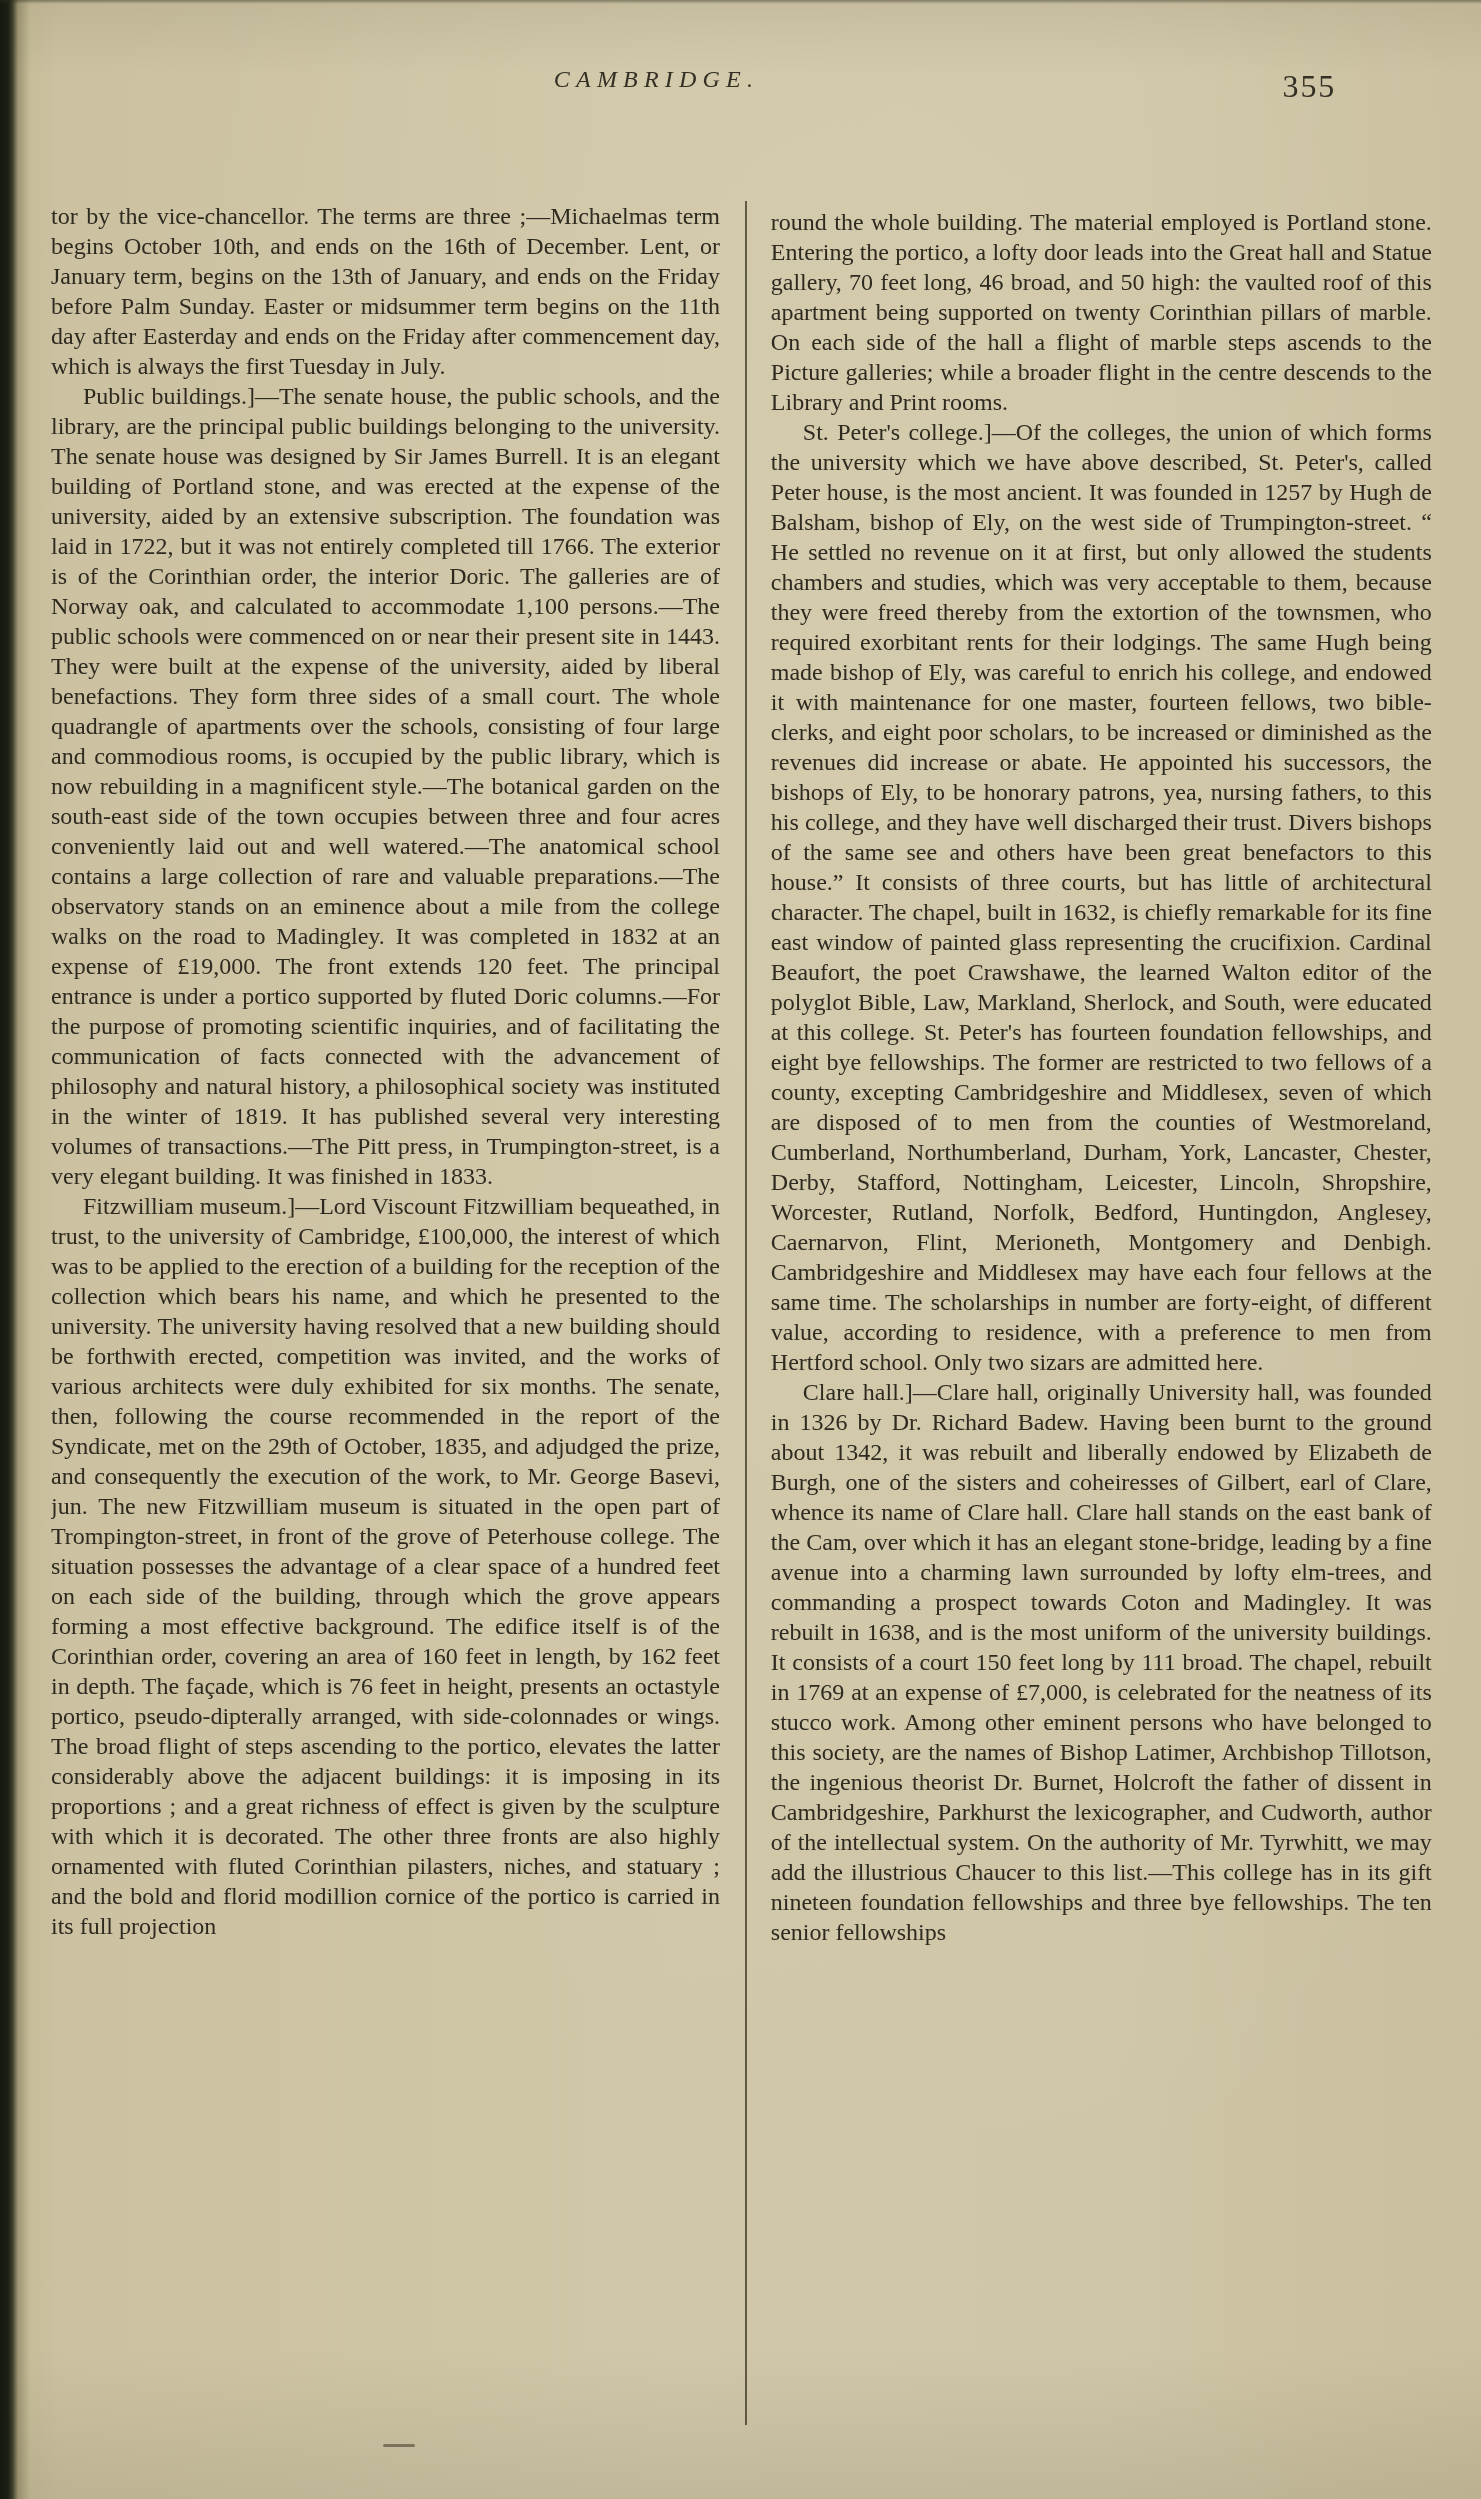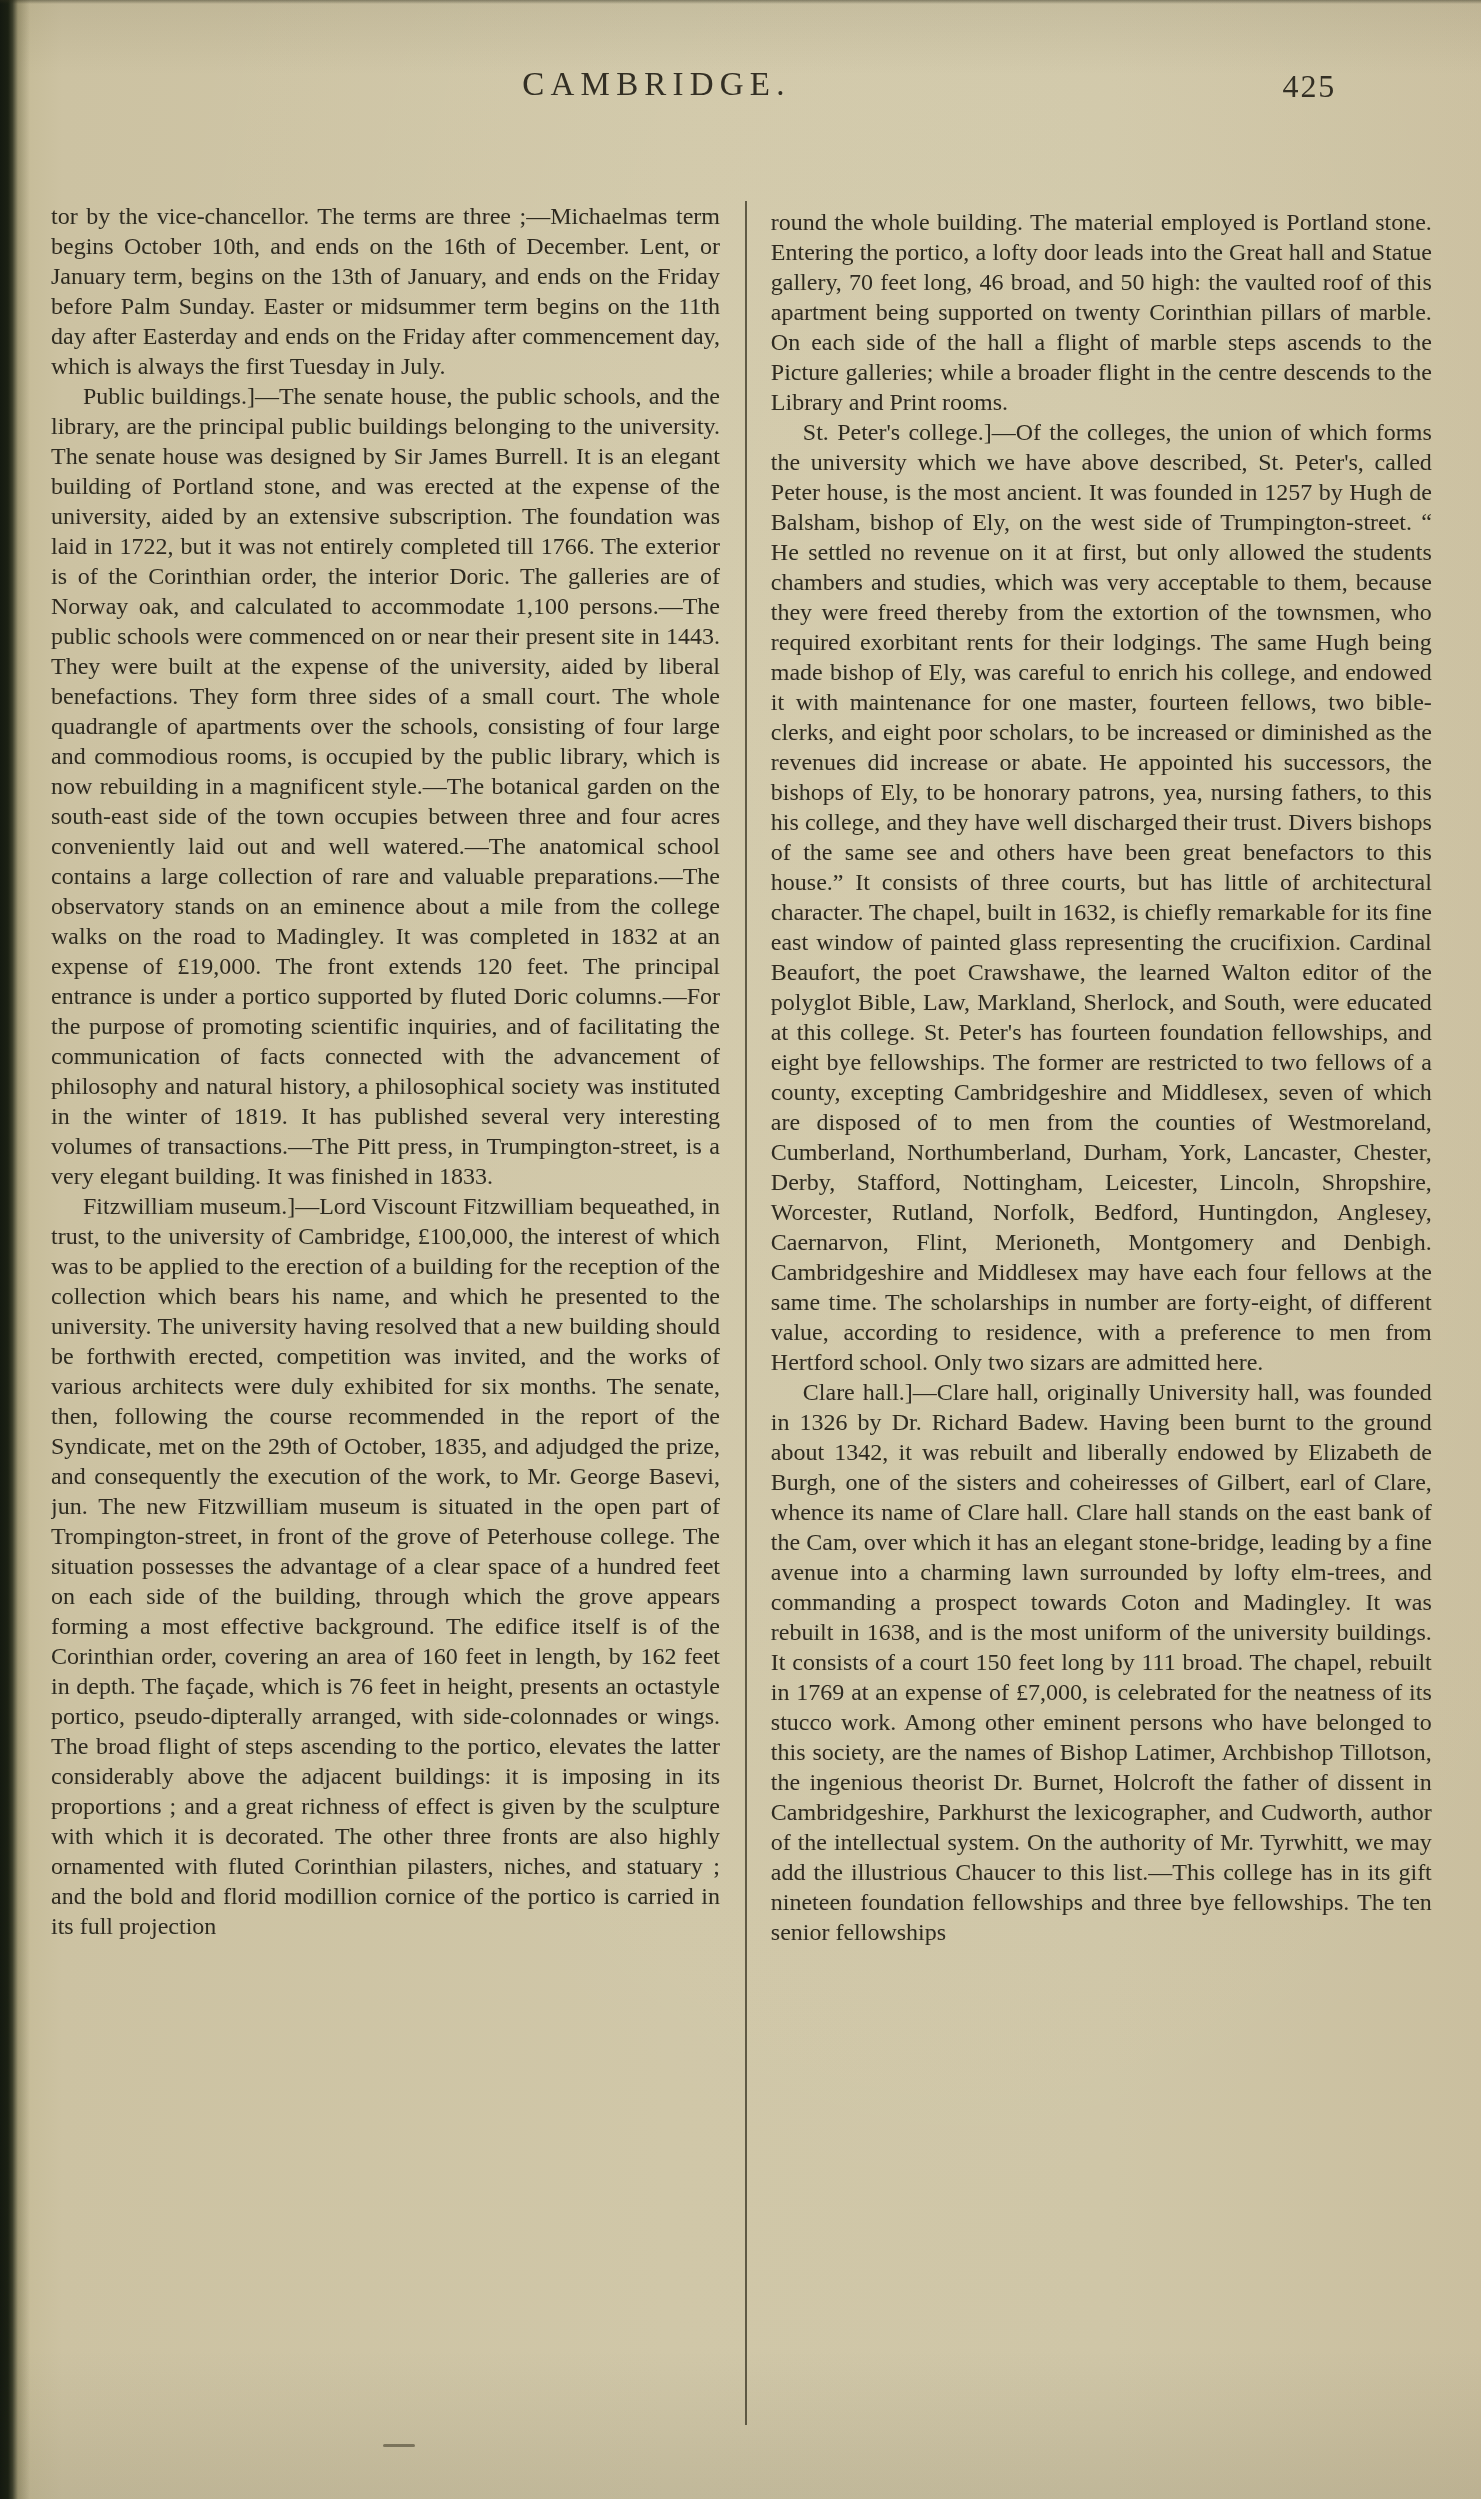--- a/index.html
+++ b/index.html
@@ -52,24 +52,25 @@
     top: 66px;
     left: 51px;
     width: 1381px;
     height: 41px;
   }
 
   .running-title {
     position: absolute;
     left: 50%;
     transform: translateX(-50%) translateX(-85px);
-    font-size: 33px;
+    font-size: 24px;
     letter-spacing: 6.2px;
     color: #332f24;
     white-space: nowrap;
+    font-style: italic;
   }
 
   .page-number {
     position: absolute;
     right: 96px;
     top: 1.8px;
     font-size: 32px;
     letter-spacing: 1.8px;
     color: #332f24;
   }
@@ -121,21 +122,21 @@
 </head>
 <body>
 
 <div class="page">
 
   <div class="gutter"></div>
   <div class="top-edge"></div>
 
   <header class="page-header">
     <span class="running-title">CAMBRIDGE.</span>
-    <span class="page-number">425</span>
+    <span class="page-number">355</span>
   </header>
 
   <div class="columns">
 
     <div class="column left">
       <p class="para"><span class="lead"></span><span>tor by the vice-chancellor. The terms are three ;—Michaelmas term begins October 10th, and ends on the 16th of December. Lent, or January term, begins on the 13th of January, and ends on the Friday before Palm Sunday. Easter or midsummer term begins on the 11th day after Easterday and ends on the Friday after commencement day, which is always the first Tuesday in July.</span></p>
       <p class="para indent"><span class="lead">Public buildings.]</span><span>—The senate house, the public schools, and the library, are the principal public buildings belonging to the university. The senate house was designed by Sir James Burrell. It is an elegant building of Portland stone, and was erected at the expense of the university, aided by an extensive subscription. The foundation was laid in 1722, but it was not entirely completed till 1766. The exterior is of the Corinthian order, the interior Doric. The galleries are of Norway oak, and calculated to accommodate 1,100 persons.—The public schools were commenced on or near their present site in 1443. They were built at the expense of the university, aided by liberal benefactions. They form three sides of a small court. The whole quadrangle of apartments over the schools, consisting of four large and commodious rooms, is occupied by the public library, which is now rebuilding in a magnificent style.—The botanical garden on the south-east side of the town occupies between three and four acres conveniently laid out and well watered.—The anatomical school contains a large collection of rare and valuable preparations.—The observatory stands on an eminence about a mile from the college walks on the road to Madingley. It was completed in 1832 at an expense of £19,000. The front extends 120 feet. The principal entrance is under a portico supported by fluted Doric columns.—For the purpose of promoting scientific inquiries, and of facilitating the communication of facts connected with the advancement of philosophy and natural history, a philosophical society was instituted in the winter of 1819. It has published several very interesting volumes of transactions.—The Pitt press, in Trumpington-street, is a very elegant building. It was finished in 1833.</span></p>
       <p class="para indent"><span class="lead">Fitzwilliam museum.]</span><span>—Lord Viscount Fitzwilliam bequeathed, in trust, to the university of Cambridge, £100,000, the interest of which was to be applied to the erection of a building for the reception of the collection which bears his name, and which he presented to the university. The university having resolved that a new building should be forthwith erected, competition was invited, and the works of various architects were duly exhibited for six months. The senate, then, following the course recommended in the report of the Syndicate, met on the 29th of October, 1835, and adjudged the prize, and consequently the execution of the work, to Mr. George Basevi, jun. The new Fitzwilliam museum is situated in the open part of Trompington-street, in front of the grove of Peterhouse college. The situation possesses the advantage of a clear space of a hundred feet on each side of the building, through which the grove appears forming a most effective background. The edifice itself is of the Corinthian order, covering an area of 160 feet in length, by 162 feet in depth. The façade, which is 76 feet in height, presents an octastyle portico, pseudo-dipterally arranged, with side-colonnades or wings. The broad flight of steps ascending to the portico, elevates the latter considerably above the adjacent buildings: it is imposing in its proportions ; and a great richness of effect is given by the sculpture with which it is decorated. The other three fronts are also highly ornamented with fluted Corinthian pilasters, niches, and statuary ; and the bold and florid modillion cornice of the portico is carried in its full projection</span></p>
     </div>
 

